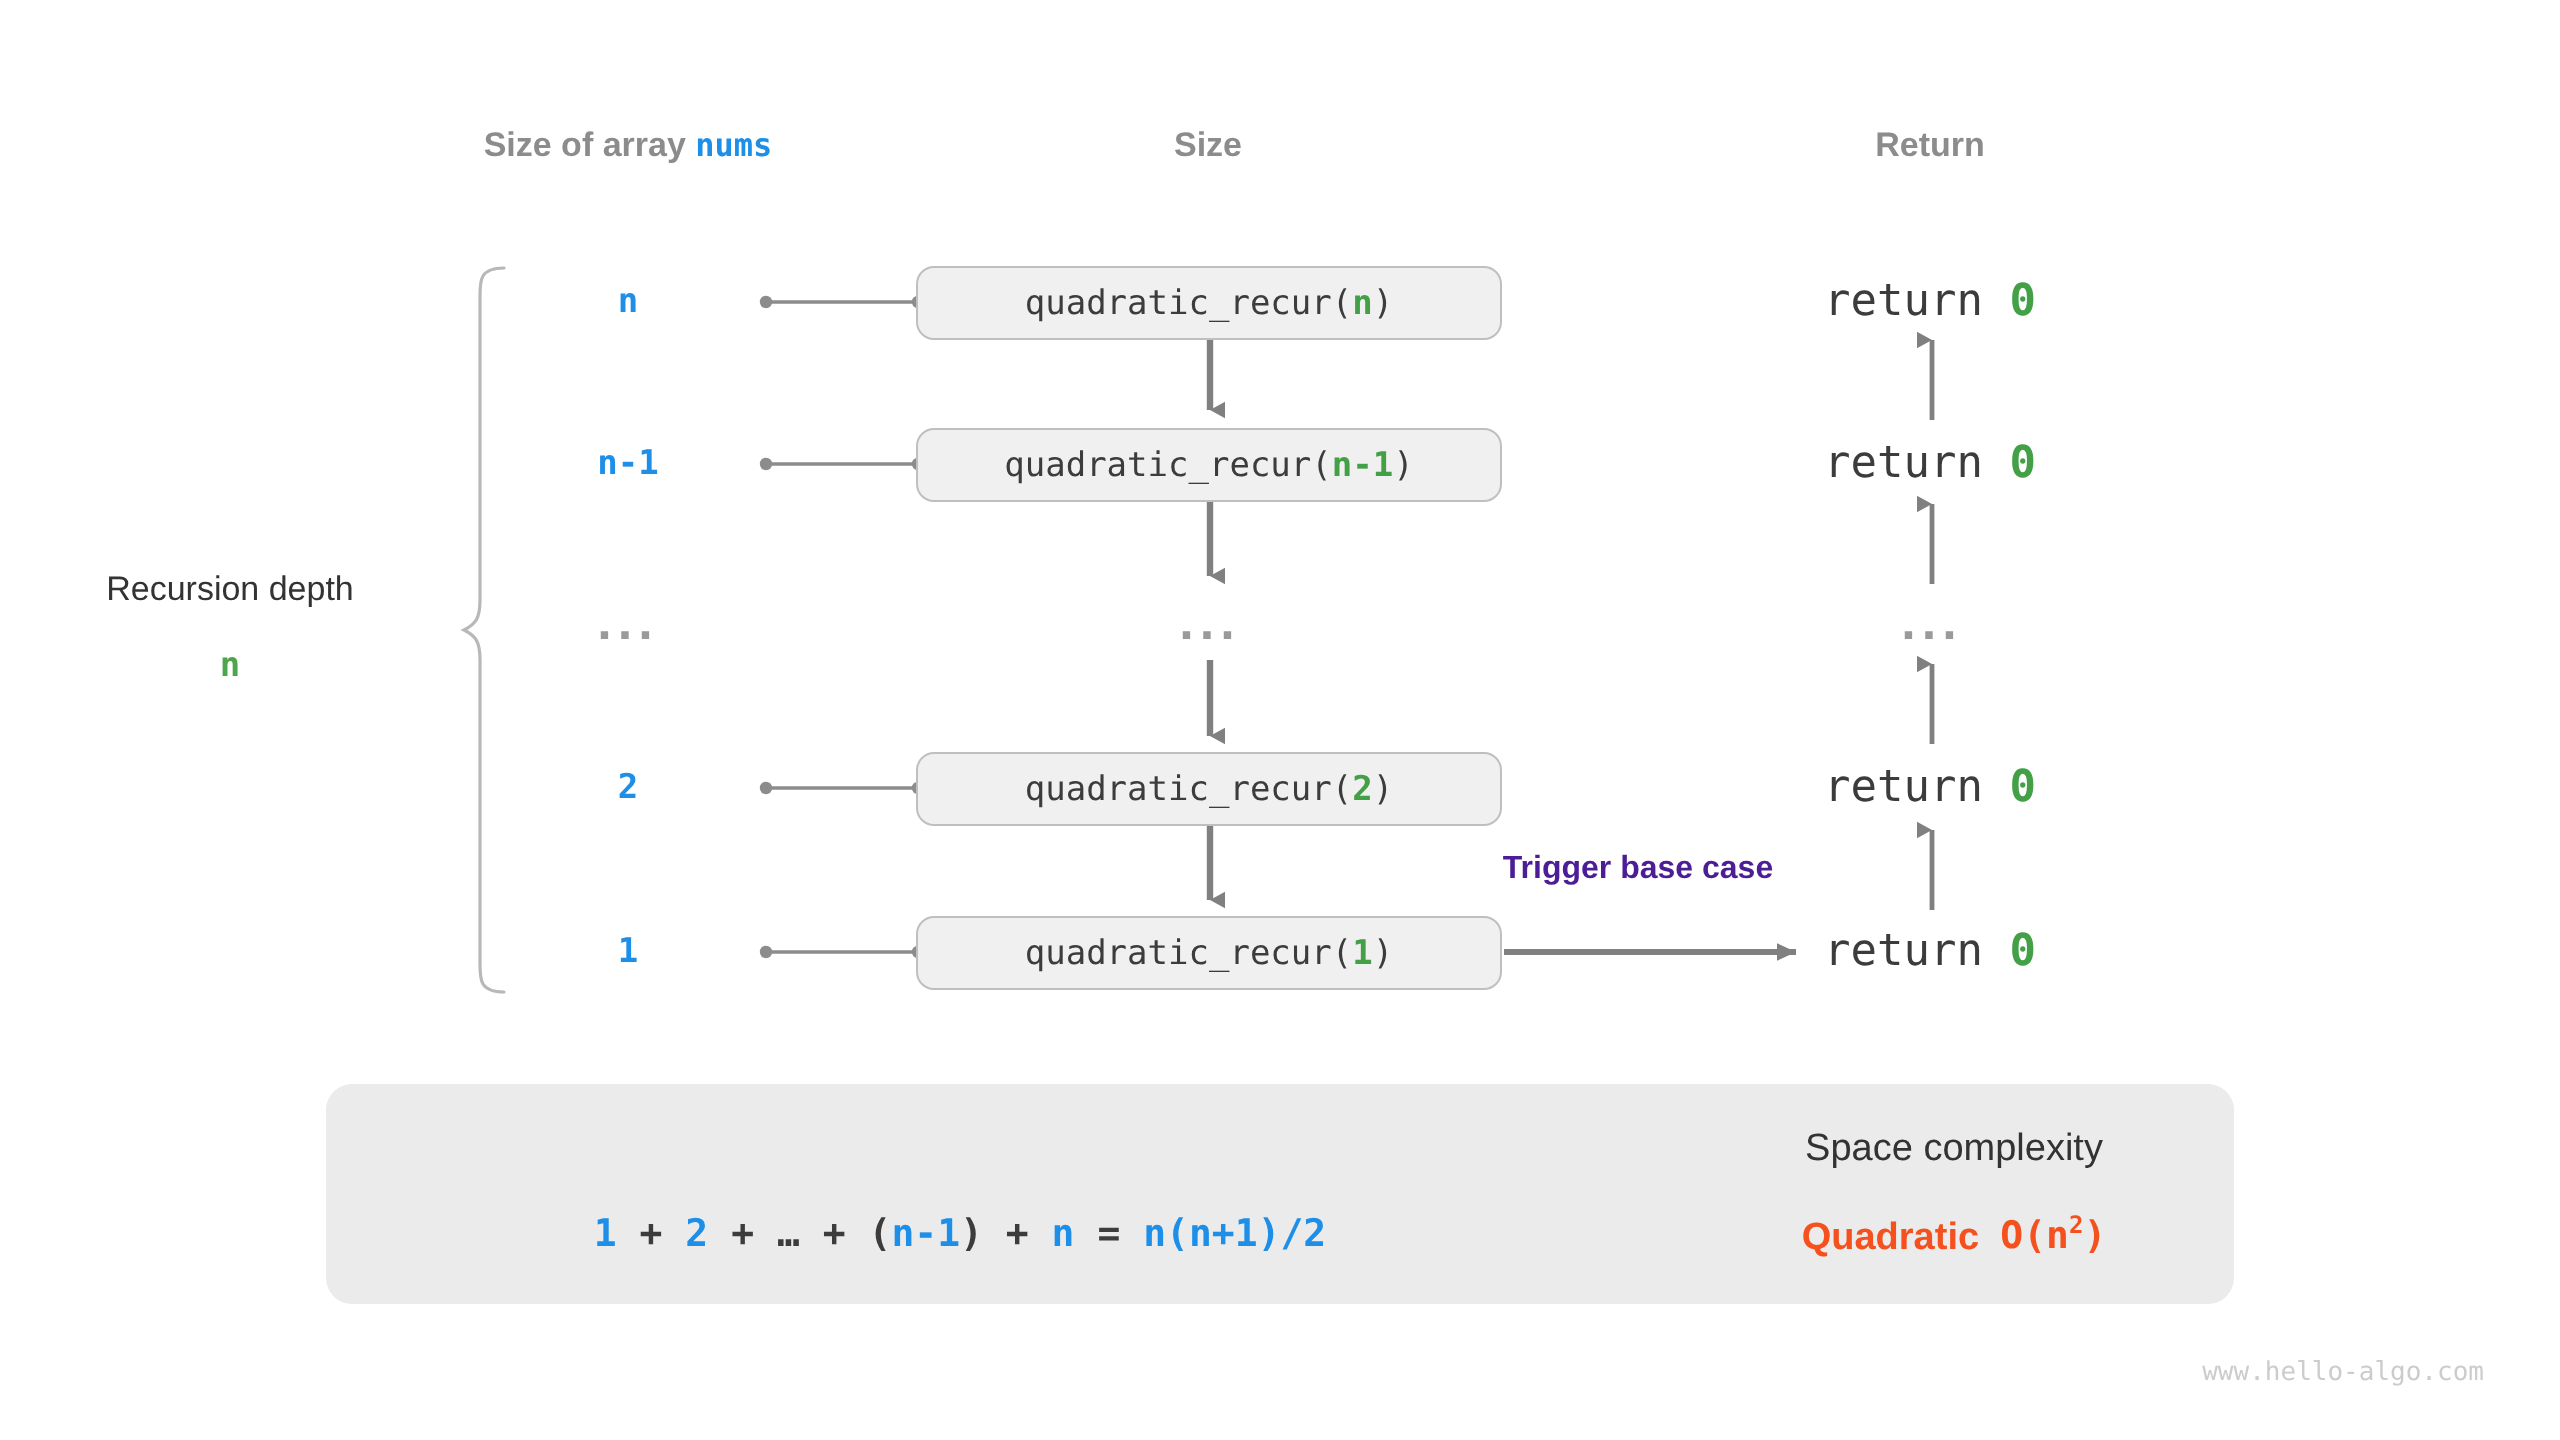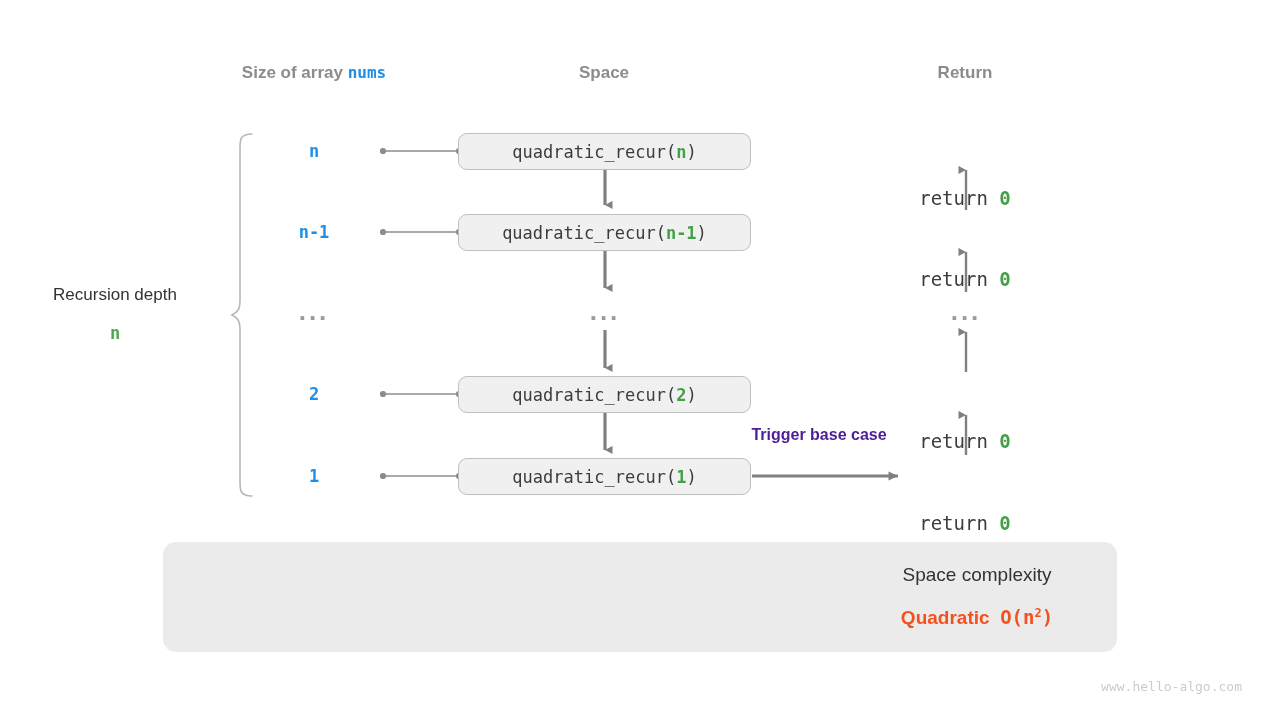--- a/index.html
+++ b/index.html
@@ -83,25 +83,24 @@
     font-size: 17px;
     color: #3c3c3c;
     white-space: nowrap;
     letter-spacing: 0px;
   }
   .call-box .arg { color: #43a047; font-weight: bold; }
 
   
   .ret-label {
     font-family: "DejaVu Sans Mono", monospace;
-    font-size: 19px;
+    font-size: 22px;
     color: #3c3c3c;
     white-space: nowrap;
     transform: translate(-50%, -50%);
-    margin-top: 47px;
   }
   .ret-label .val { color: #43a047; font-weight: bold; }
 
   
   .ellipsis {
     font-family: "Liberation Sans", sans-serif;
     font-size: 26px;
     font-weight: bold;
     letter-spacing: 3px;
     color: #9a9a9a;
@@ -248,21 +247,21 @@
     </g>
 
     <g>
       <path d="M801,586 L826,586 L826,577 L845,592.5 L826,608 L826,599 L801,599 Z" fill="#c6c6c6"></path>
     </g>
   </svg>
 
   <div class="abs col-header" style="left:314px; top:63px;">
     <span>Size of array </span><span class="mono-hl">nums</span>
   </div>
-  <div class="abs col-header" style="left:604px; top:63px;">Space</div>
+  <div class="abs col-header" style="left:604px; top:63px;">Size</div>
   <div class="abs col-header" style="left:965px; top:63px;">Return</div>
 
   <div class="abs depth-label" style="left:115px; top:285px;">Recursion depth</div>
   <div class="abs depth-n" style="left:115px; top:323px;">n</div>
 
   <div class="abs size-label" style="left:314px; top:151px;">n</div>
   <div class="abs call-box" style="left:458px; top:133px; width:293px; height:37px;">
     <span>quadratic_recur(</span>
       <span class="arg">n</span>
       <span>)</span>
@@ -303,20 +302,23 @@
   </div>
   <div class="abs ret-label" style="left:965px; top:476px;">
     <span>return </span><span class="val">0</span>
   </div>
 
   <div class="abs trigger-note" style="left:819px; top:426px;">Trigger base case</div>
 
   <div class="abs banner" style="left:163px; top:542px; width:954px; height:110px;"></div>
 
 
+  <div class="abs banner-formula" style="left:480px; top:606px;">
+    <span id="formula-parts"><span class="b">1</span><span class="op"> + </span><span class="b">2</span><span class="op"> + </span><span class="op">…</span><span class="op"> + </span><span class="op">(</span><span class="b">n-1</span><span class="op">)</span><span class="op"> + </span><span class="b">n</span><span class="op"> = </span><span class="b">n(n+1)/2</span></span>
+  </div>
 
   <div class="abs complexity-title" style="left:977px; top:564px;">Space complexity</div>
 
   <div class="abs complexity-value" style="left:977px; top:606px;">
     <span>Quadratic</span><span>&nbsp;&nbsp;</span><span class="mono"><span>O(n</span><sup>2</sup><span>)</span></span>
   </div>
 
   <div class="abs watermark" style="left:1242px; top:679px;">www.hello-algo.com</div>
 
 </div>

